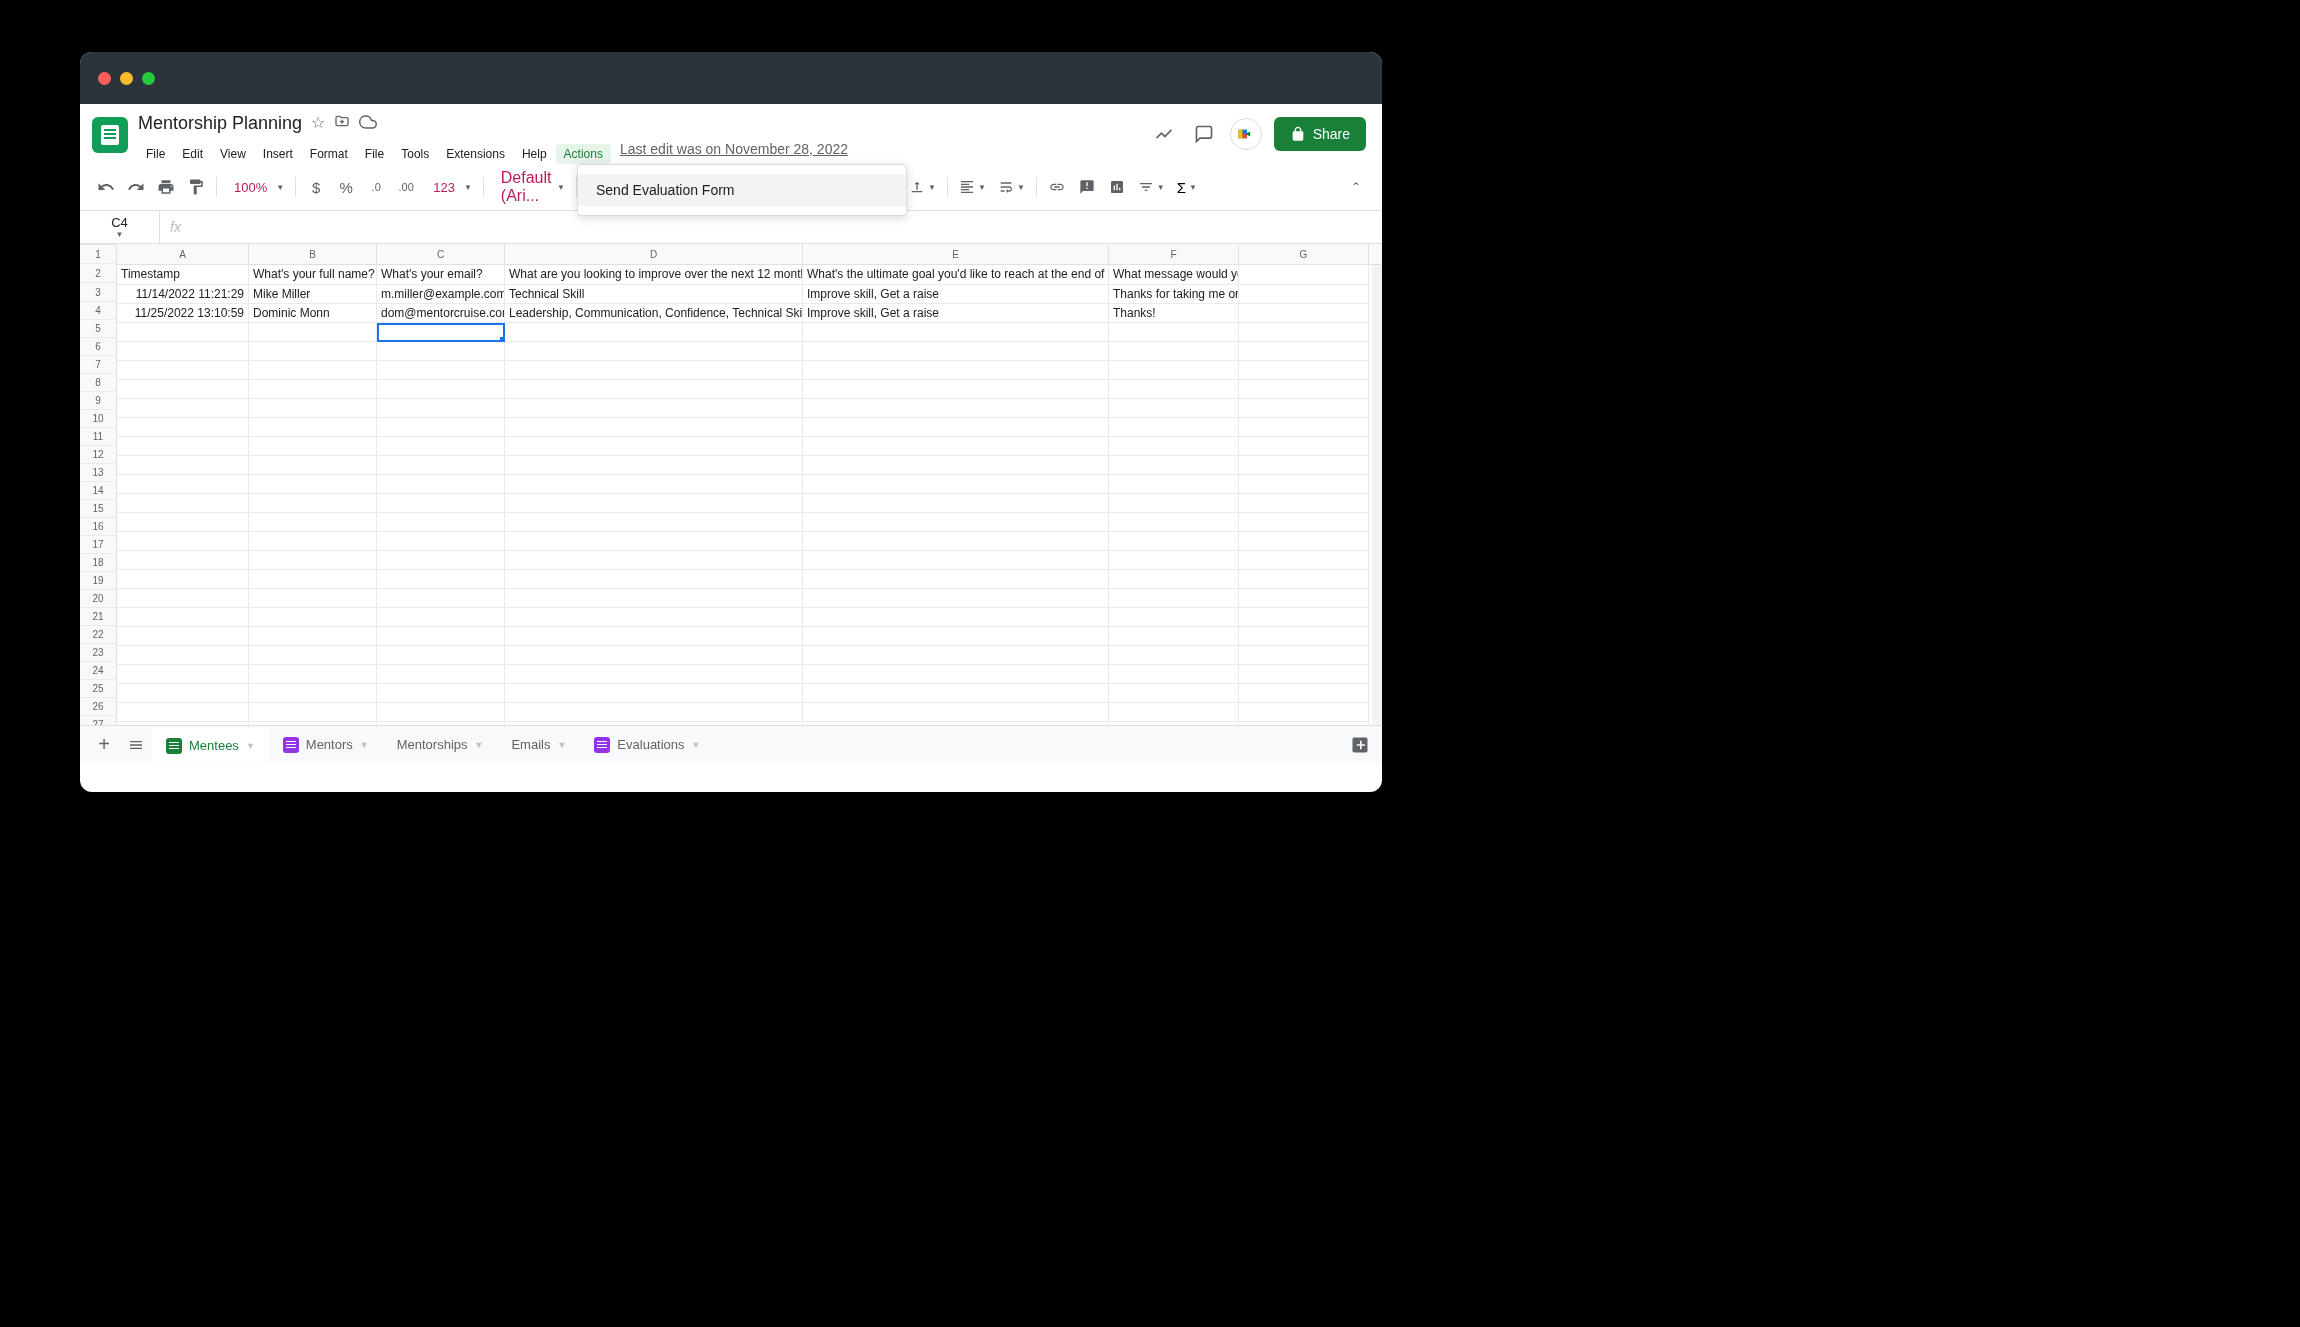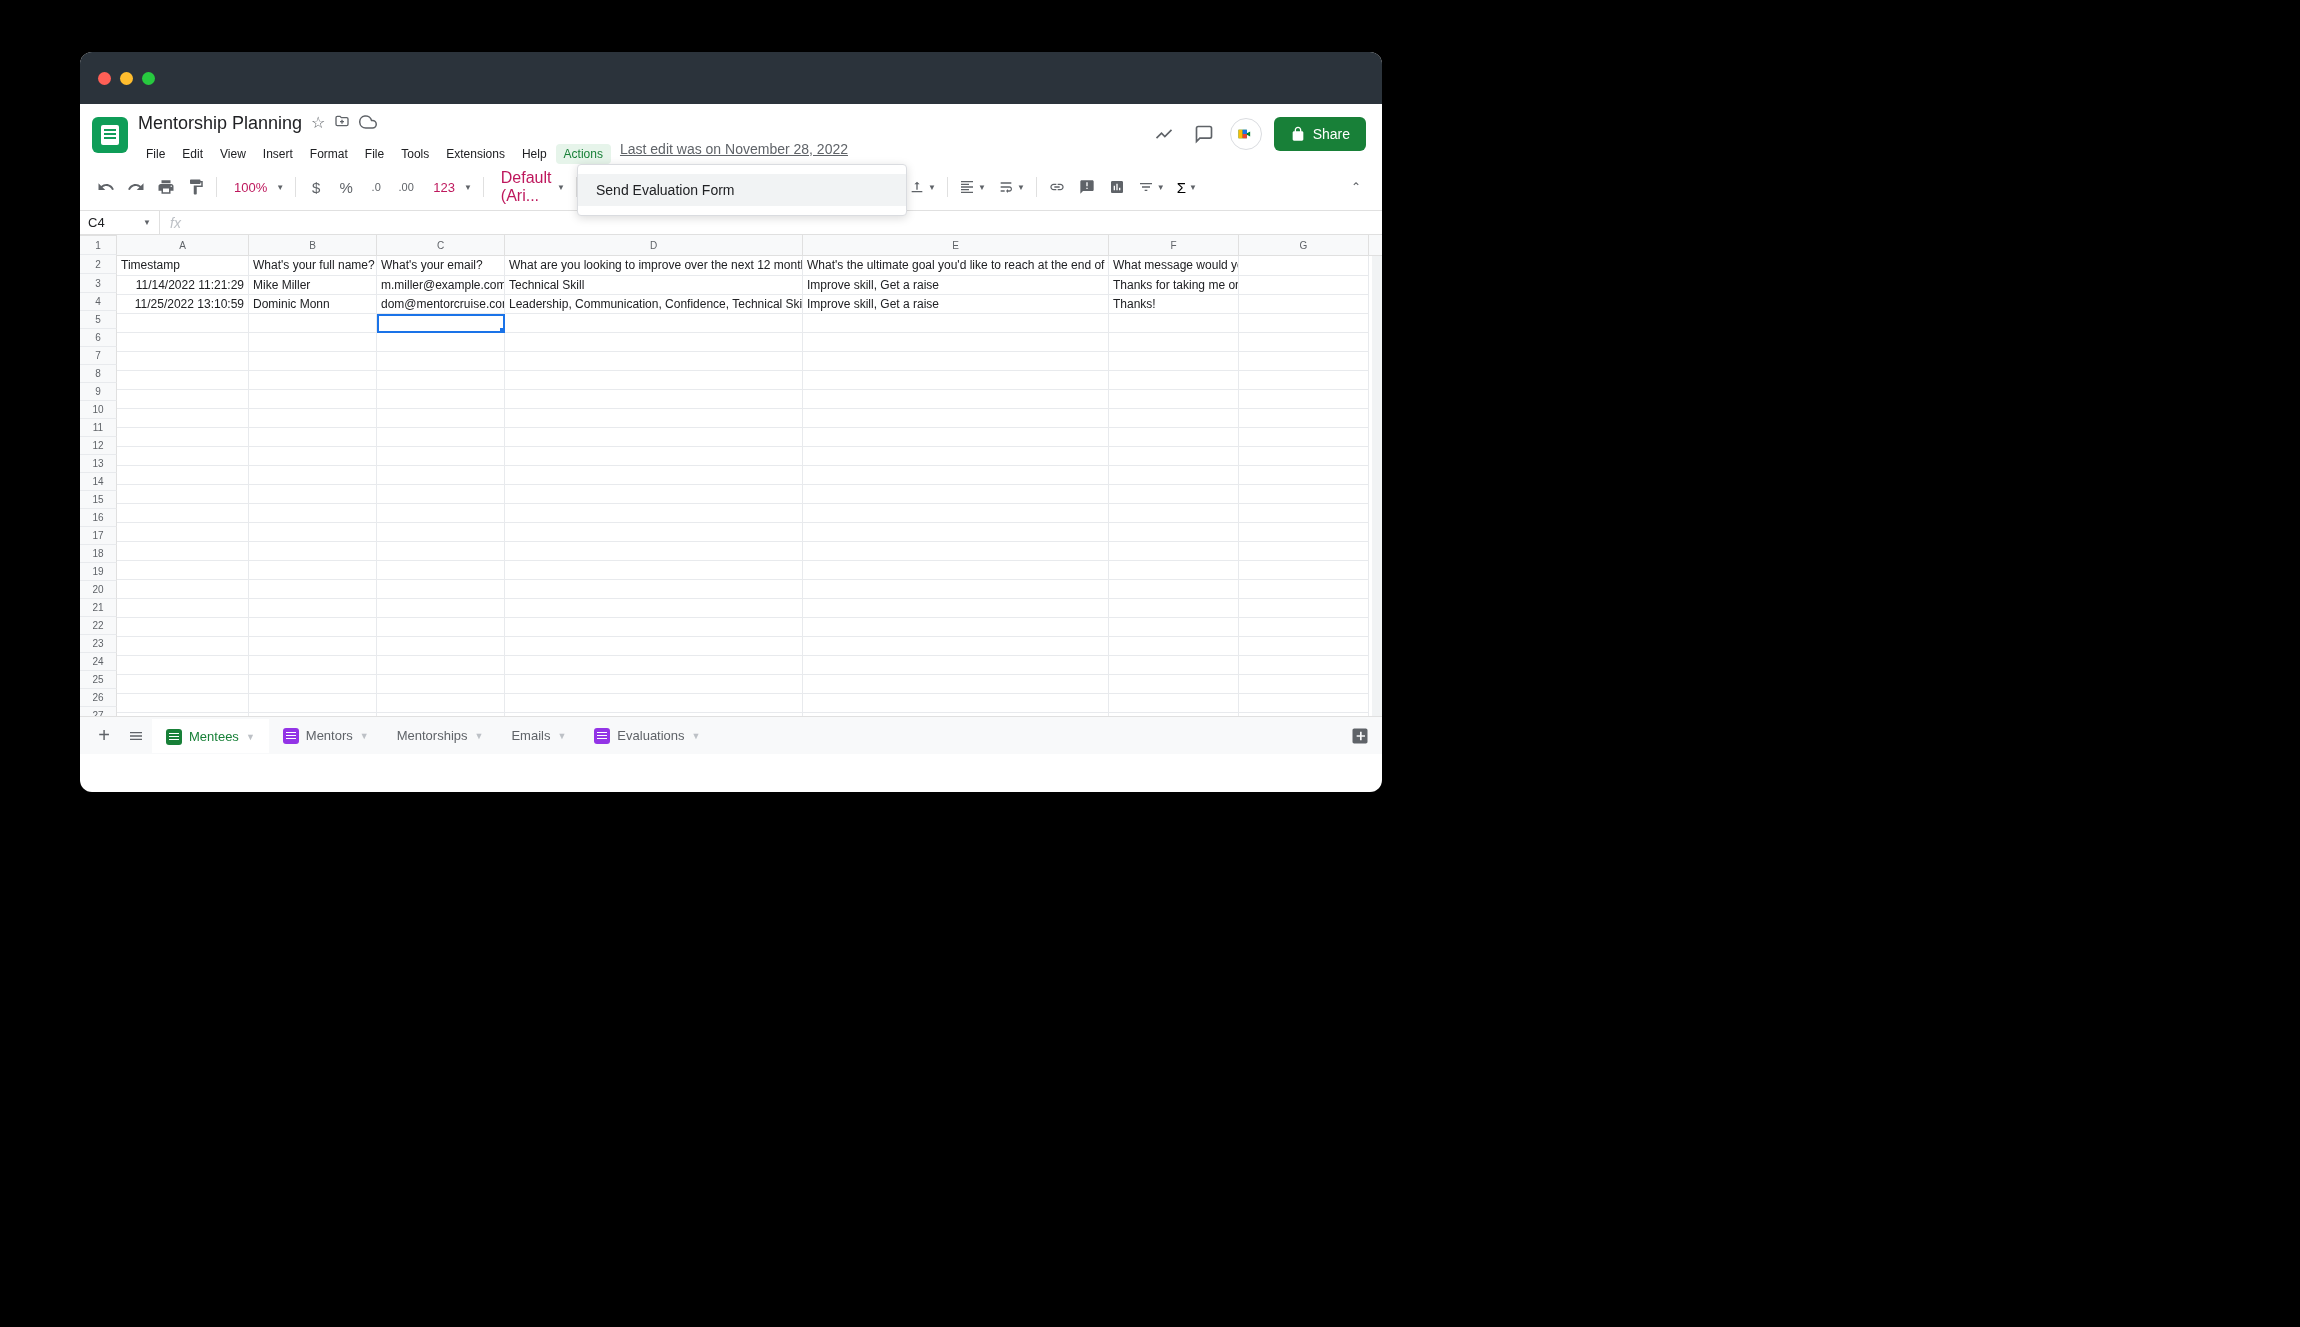--- a/index.html
+++ b/index.html
@@ -35,21 +35,21 @@
 .tb-btn { width: 28px; height: 28px; display: flex; align-items: center; justify-content: center; color: #5f6368; cursor: pointer; border-radius: 3px; font-size: 15px; }
 .tb-sep { width: 1px; height: 20px; background: #e0e0e0; margin: 0 4px; }
 .tb-text { font-size: 13px; color: #be185d; padding: 0 6px; }
 .tb-dropdown { display: flex; align-items: center; gap: 3px; padding: 0 5px; }
 .tb-arrow { font-size: 8px; color: #5f6368; }
 
 .dropdown-menu { position: absolute; top: 0; left: 497px; background: #fff; border: 1px solid #dadce0; border-radius: 4px; box-shadow: 0 2px 10px rgba(0,0,0,0.15); padding: 9px 0; z-index: 100; width: 330px; }
 .dropdown-item { padding: 8px 18px; font-size: 14px; color: #202124; cursor: pointer; background: #f1f3f4; }
 
 .namebox-row { display: flex; align-items: center; border-bottom: 1px solid #e0e0e0; }
-.namebox { width: 80px; padding: 4px 8px; font-size: 13px; color: #202124; display: flex; justify-content: space-between; align-items: center; border-right: 1px solid #e0e0e0; }
+.namebox { width: 80px; padding: 4px 8px; font-size: 13px; color: #202124; display: flex; justify-content: space-between; align-items: center; border-right: 1px solid #e0e0e0; flex-direction: column; }
 .fx-label { padding: 0 10px; color: #bdc1c6; font-style: italic; font-size: 14px; }
 .formula-input { flex: 1; border: none; outline: none; padding: 4px; font-size: 13px; }
 
 .grid-container { display: flex; height: 481px; overflow: hidden; position: relative; }
 .row-headers { display: flex; flex-direction: column; }
 .corner-cell { width: 37px; height: 21px; background: #f8f9fa; border-right: 1px solid #e0e0e0; border-bottom: 1px solid #e0e0e0; }
 .row-header { width: 37px; height: 18px; background: #f8f9fa; border-right: 1px solid #e0e0e0; border-bottom: 1px solid #e8eaed; display: flex; align-items: center; justify-content: center; font-size: 10px; color: #5f6368; }
 .row-header.data-row { height: 19px; }
 
 .grid-scroll { flex: 1; overflow-x: auto; position: relative; }

